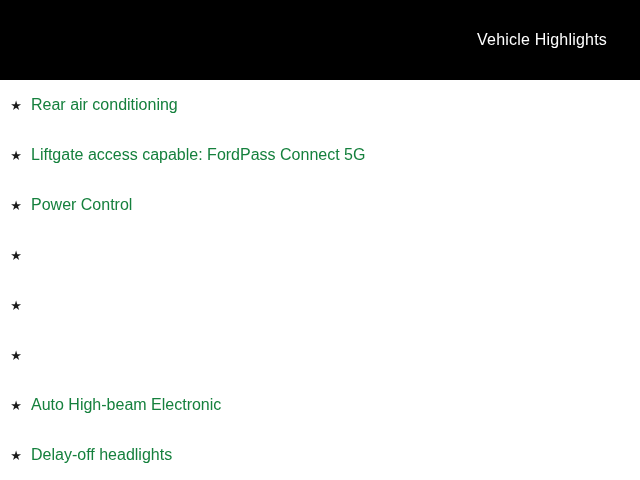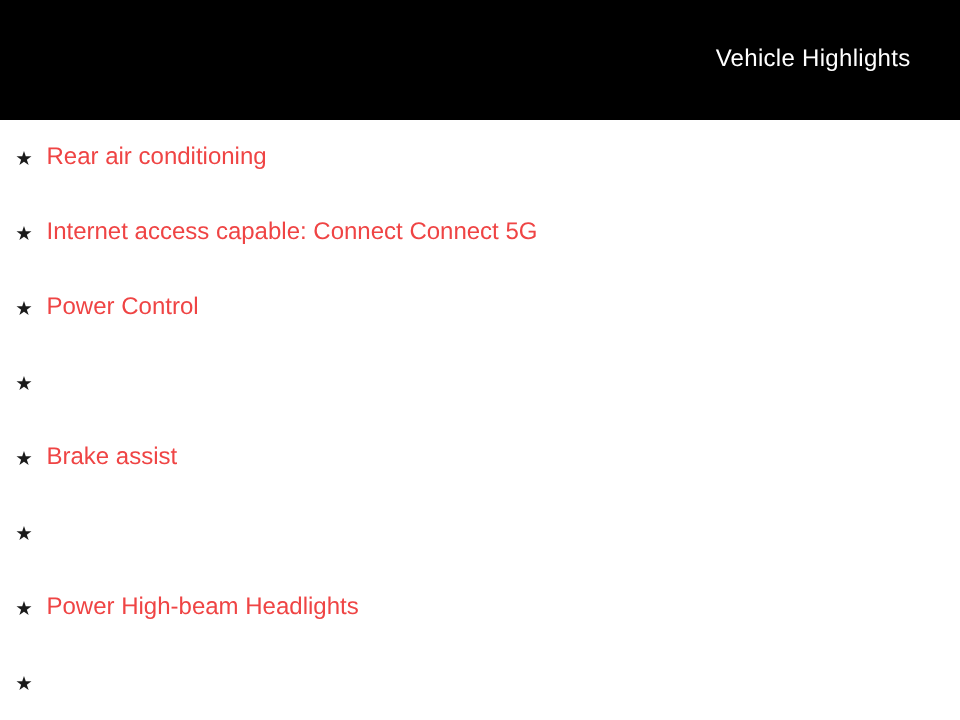--- a/index.html
+++ b/index.html
@@ -45,61 +45,61 @@
   .star {
     font-size: 13px;
     color: #1a1a1a;
     width: 14px;
     text-align: center;
     margin-right: 8px;
     line-height: 1;
   }
   .label {
     font-size: 16px;
-    color: #ef4444;
+    color: #15803d;
   }
 </style>
 </head>
 <body>
 
 <div class="page">
   <div class="header">
     <span class="header-title">Vehicle Highlights</span>
   </div>
   <div class="list" id="list">
   <div class="row">
     <span class="star">★</span>
     <span class="label">Rear air conditioning</span>
   </div>
 
   <div class="row">
     <span class="star">★</span>
-    <span class="label">Internet access capable: Connect Connect 5G</span>
+    <span class="label">Liftgate access capable: FordPass Connect 5G</span>
   </div>
 
   <div class="row">
     <span class="star">★</span>
     <span class="label">Power Control</span>
   </div>
 
   <div class="row">
     <span class="star">★</span>
   </div>
 
   <div class="row">
     <span class="star">★</span>
-    <span class="label">Brake assist</span>
   </div>
 
   <div class="row">
     <span class="star">★</span>
   </div>
 
   <div class="row">
     <span class="star">★</span>
-    <span class="label">Power High-beam Headlights</span>
+    <span class="label">Auto High-beam Electronic</span>
   </div>
 
   <div class="row">
     <span class="star">★</span>
+    <span class="label">Delay-off headlights</span>
   </div>
 </div>
 </div>
 
 </body></html>

